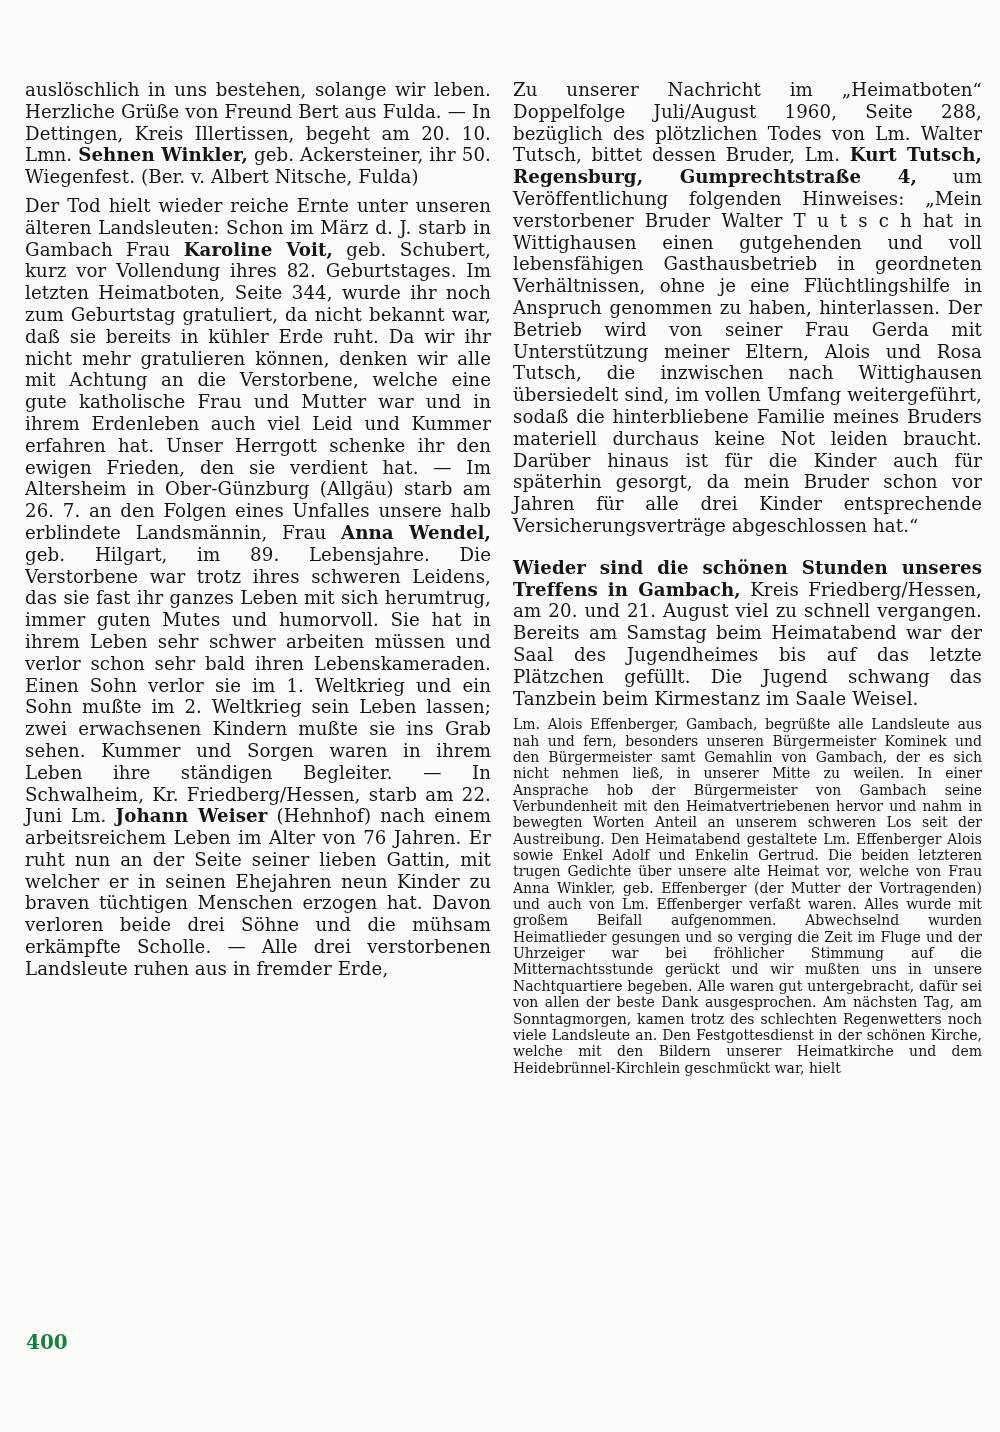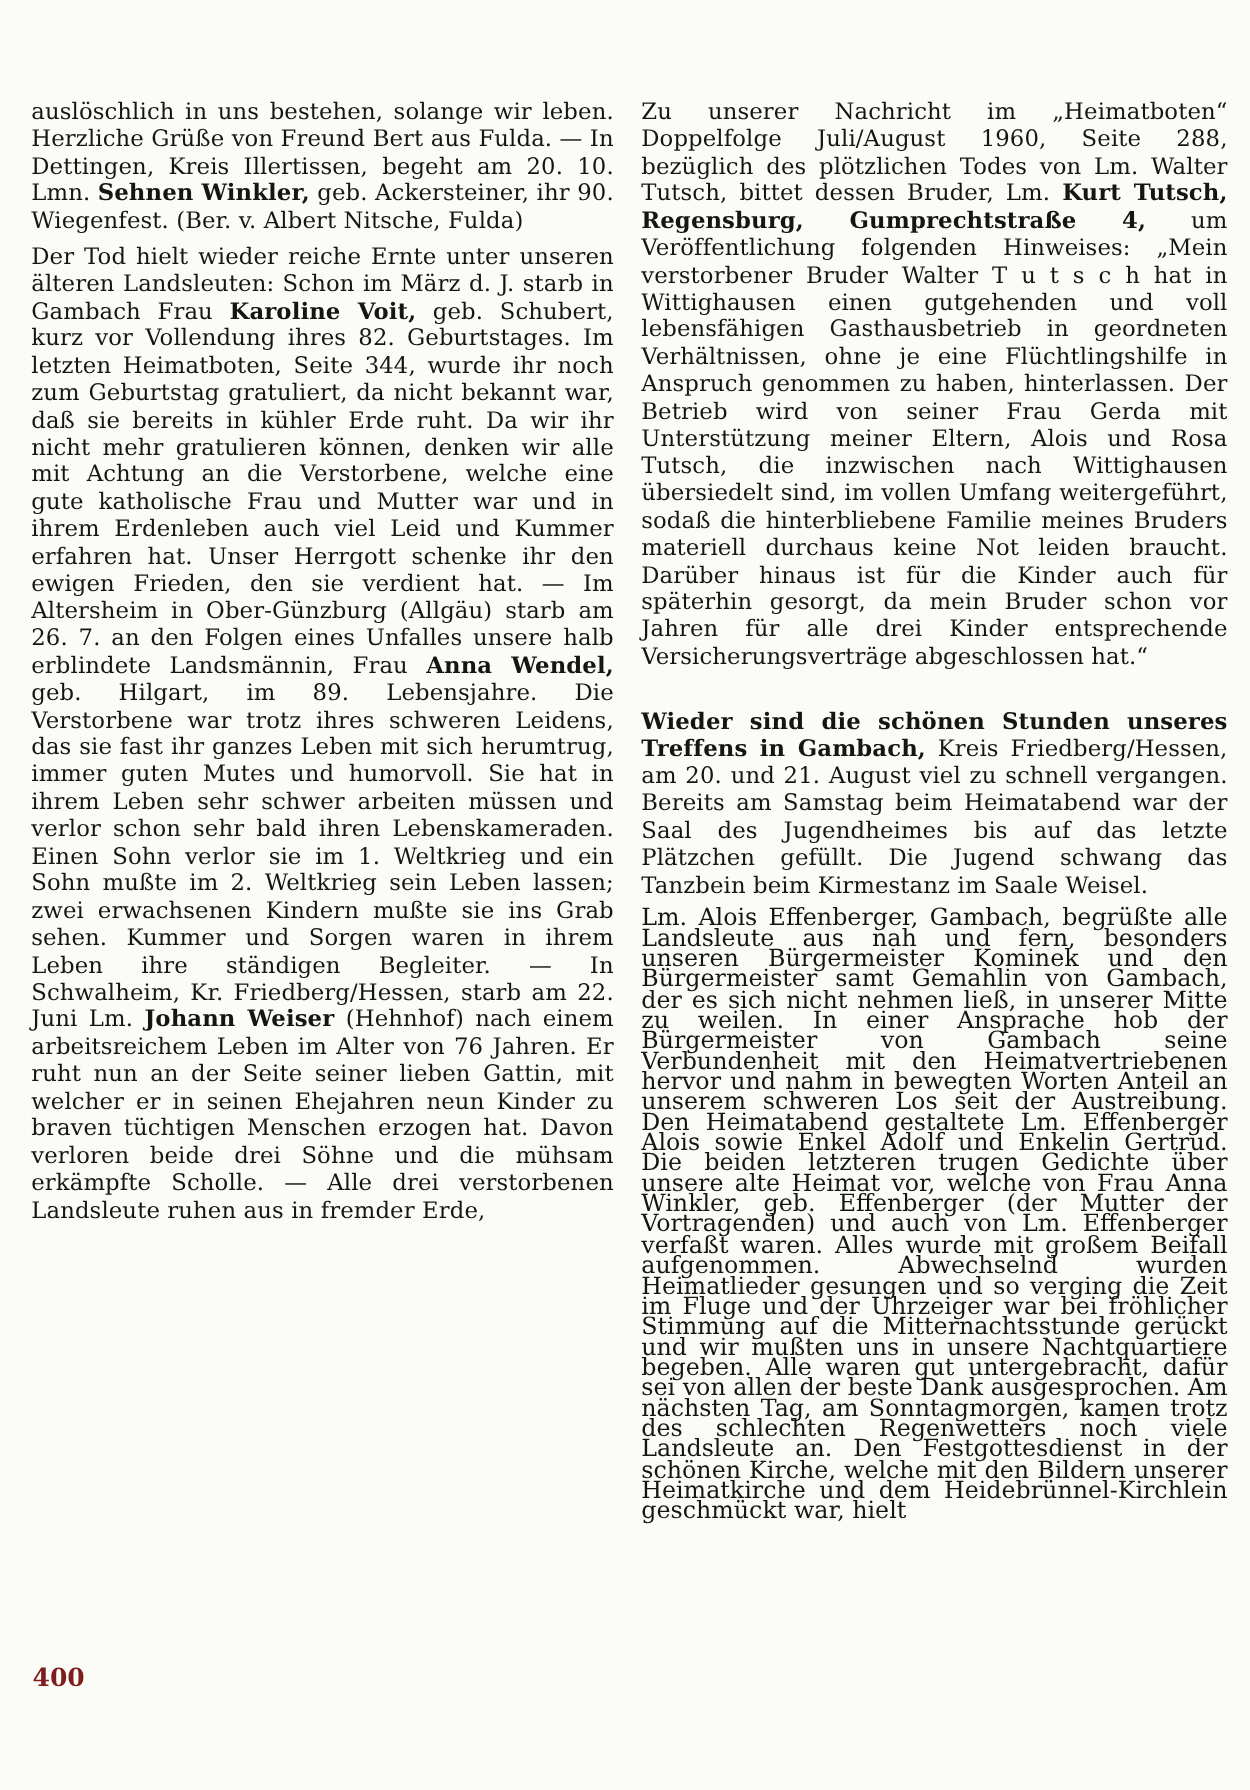--- a/index.html
+++ b/index.html
@@ -19,39 +19,39 @@
   .col {
     position: absolute;
     top: 79px;
     text-align: justify;
     text-justify: inter-word;
   }
   .col-left  { left: 25px;  width: 466px; }
   .col-right { left: 513px; width: 469px; }
   .para { margin: 0 0 7px 0; padding: 0; }
   .para.body  { font-size: 18.2px; line-height: 21.8px; letter-spacing: 0.1px; }
-  .para.small { font-size: 19px; line-height: 16.35px; margin-bottom: 0; }
-  .para.space-before { margin-top: 30px; }
+  .para.small { font-size: 14px; line-height: 16.35px; margin-bottom: 0; }
+  .para.space-before { margin-top: 20px; }
   .run { }
   .run.bold { font-weight: 700; }
   .page-number {
     position: absolute;
     left: 26px;
     top: 1330px;
     font-size: 20px;
     font-weight: 700;
-    color: #7f1d1d;
+    color: #15803d;
   }
 </style>
 </head>
 <body>
 
 <div class="page">
   <div class="col col-left">
-      <p class="para body"><span class="run">auslöschlich in uns bestehen, solange wir leben. Herzliche Grüße von Freund Bert aus Fulda. — In Dettingen, Kreis Illertissen, begeht am 20. 10. Lmn. </span><span class="run bold">Sehnen Winkler,</span><span class="run"> geb. Ackersteiner, ihr 90. Wiegenfest. (Ber. v. Albert Nitsche, Fulda)</span></p>
+      <p class="para body"><span class="run">auslöschlich in uns bestehen, solange wir leben. Herzliche Grüße von Freund Bert aus Fulda. — In Dettingen, Kreis Illertissen, begeht am 20. 10. Lmn. </span><span class="run bold">Sehnen Winkler,</span><span class="run"> geb. Ackersteiner, ihr 50. Wiegenfest. (Ber. v. Albert Nitsche, Fulda)</span></p>
       <p class="para body"><span class="run">Der Tod hielt wieder reiche Ernte unter unseren älteren Landsleuten: Schon im März d. J. starb in Gambach Frau </span><span class="run bold">Karoline Voit,</span><span class="run"> geb. Schubert, kurz vor Vollendung ihres 82. Geburtstages. Im letzten Heimatboten, Seite 344, wurde ihr noch zum Geburtstag gratuliert, da nicht bekannt war, daß sie bereits in kühler Erde ruht. Da wir ihr nicht mehr gratulieren können, denken wir alle mit Achtung an die Verstorbene, welche eine gute katholische Frau und Mutter war und in ihrem Erdenleben auch viel Leid und Kummer erfahren hat. Unser Herrgott schenke ihr den ewigen Frieden, den sie verdient hat. — Im Altersheim in Ober-Günzburg (Allgäu) starb am 26. 7. an den Folgen eines Unfalles unsere halb erblindete Landsmännin, Frau </span><span class="run bold">Anna Wendel,</span><span class="run"> geb. Hilgart, im 89. Lebensjahre. Die Verstorbene war trotz ihres schweren Leidens, das sie fast ihr ganzes Leben mit sich herumtrug, immer guten Mutes und humorvoll. Sie hat in ihrem Leben sehr schwer arbeiten müssen und verlor schon sehr bald ihren Lebenskameraden. Einen Sohn verlor sie im 1. Weltkrieg und ein Sohn mußte im 2. Weltkrieg sein Leben lassen; zwei erwachsenen Kindern mußte sie ins Grab sehen. Kummer und Sorgen waren in ihrem Leben ihre ständigen Begleiter. — In Schwalheim, Kr. Friedberg/Hessen, starb am 22. Juni Lm. </span><span class="run bold">Johann Weiser</span><span class="run"> (Hehnhof) nach einem arbeitsreichem Leben im Alter von 76 Jahren. Er ruht nun an der Seite seiner lieben Gattin, mit welcher er in seinen Ehejahren neun Kinder zu braven tüchtigen Menschen erzogen hat. Davon verloren beide drei Söhne und die mühsam erkämpfte Scholle. — Alle drei verstorbenen Landsleute ruhen aus in fremder Erde,</span></p>
     </div>
   <div class="col col-right">
       <p class="para body"><span class="run">Zu unserer Nachricht im „Heimatboten“ Doppelfolge Juli/August 1960, Seite 288, bezüglich des plötzlichen Todes von Lm. Walter Tutsch, bittet dessen Bruder, Lm. </span><span class="run bold">Kurt Tutsch, Regensburg, Gumprechtstraße 4,</span><span class="run"> um Veröffentlichung folgenden Hinweises: „Mein verstorbener Bruder Walter T u t s c h hat in Wittighausen einen gutgehenden und voll lebensfähigen Gasthausbetrieb in geordneten Verhältnissen, ohne je eine Flüchtlingshilfe in Anspruch genommen zu haben, hinterlassen. Der Betrieb wird von seiner Frau Gerda mit Unterstützung meiner Eltern, Alois und Rosa Tutsch, die inzwischen nach Wittighausen übersiedelt sind, im vollen Umfang weitergeführt, sodaß die hinterbliebene Familie meines Bruders materiell durchaus keine Not leiden braucht. Darüber hinaus ist für die Kinder auch für späterhin gesorgt, da mein Bruder schon vor Jahren für alle drei Kinder entsprechende Versicherungsverträge abgeschlossen hat.“</span></p>
       <p class="para body space-before"><span class="run bold">Wieder sind die schönen Stunden unseres Treffens in Gambach,</span><span class="run"> Kreis Friedberg/Hessen, am 20. und 21. August viel zu schnell vergangen. Bereits am Samstag beim Heimatabend war der Saal des Jugendheimes bis auf das letzte Plätzchen gefüllt. Die Jugend schwang das Tanzbein beim Kirmestanz im Saale Weisel.</span></p>
       <p class="para small"><span class="run">Lm. Alois Effenberger, Gambach, begrüßte alle Landsleute aus nah und fern, besonders unseren Bürgermeister Kominek und den Bürgermeister samt Gemahlin von Gambach, der es sich nicht nehmen ließ, in unserer Mitte zu weilen. In einer Ansprache hob der Bürgermeister von Gambach seine Verbundenheit mit den Heimatvertriebenen hervor und nahm in bewegten Worten Anteil an unserem schweren Los seit der Austreibung. Den Heimatabend gestaltete Lm. Effenberger Alois sowie Enkel Adolf und Enkelin Gertrud. Die beiden letzteren trugen Gedichte über unsere alte Heimat vor, welche von Frau Anna Winkler, geb. Effenberger (der Mutter der Vortragenden) und auch von Lm. Effenberger verfaßt waren. Alles wurde mit großem Beifall aufgenommen. Abwechselnd wurden Heimatlieder gesungen und so verging die Zeit im Fluge und der Uhrzeiger war bei fröhlicher Stimmung auf die Mitternachtsstunde gerückt und wir mußten uns in unsere Nachtquartiere begeben. Alle waren gut untergebracht, dafür sei von allen der beste Dank ausgesprochen. Am nächsten Tag, am Sonntagmorgen, kamen trotz des schlechten Regenwetters noch viele Landsleute an. Den Festgottesdienst in der schönen Kirche, welche mit den Bildern unserer Heimatkirche und dem Heidebrünnel-Kirchlein geschmückt war, hielt</span></p>
     </div>
   <div class="page-number">400</div>
 </div>
 

